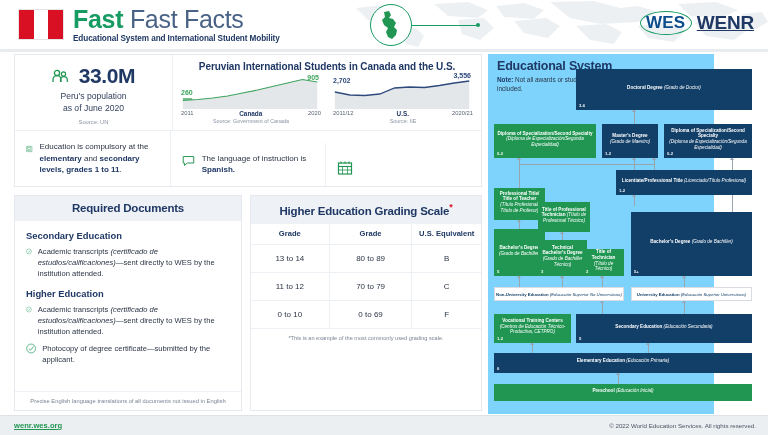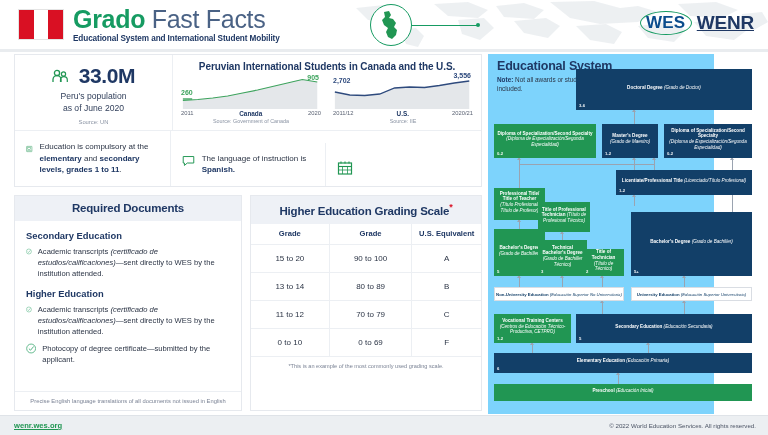--- a/index.html
+++ b/index.html
@@ -177,21 +177,21 @@
     </svg>
 
     <div class="flag">
       <i class="r"></i>
         <i class="w"></i>
         <i class="r"></i>
     </div>
 
     <div class="title-wrap">
       <div class="t-main">
-        <span>Grado</span>
+        <span>Fast</span>
         <span class="sub2">Fast Facts</span>
       </div>
       <div class="t-sub">Educational System and International Student Mobility</div>
     </div>
 
     <div class="peru-badge">
       <svg width="22" height="30" viewBox="0 0 22 30">
         <path d="M4 2 L9 1 L11 5 L9 8 L13 9 L16 13 L14 17 L17 20 L16 25 L12 29 L8 27 L6 22 L8 18 L4 15 L2 10 L5 7 Z" fill="#219653"></path>
       </svg>
     </div>
@@ -330,25 +330,20 @@
         </div>
         <table class="grade">
           <thead>
             <tr>
               <th class="c1">Grade</th>
               <th class="c2">Grade</th>
               <th>U.S. Equivalent</th>
             </tr>
           </thead>
           <tbody>
-            <tr>
-              <td class="c1">15 to 20</td>
-              <td class="c2">90 to 100</td>
-              <td>A</td>
-            </tr>
             <tr>
               <td class="c1">13 to 14</td>
               <td class="c2">80 to 89</td>
               <td>B</td>
             </tr>
             <tr>
               <td class="c1">11 to 12</td>
               <td class="c2">70 to 79</td>
               <td>C</td>
             </tr>

